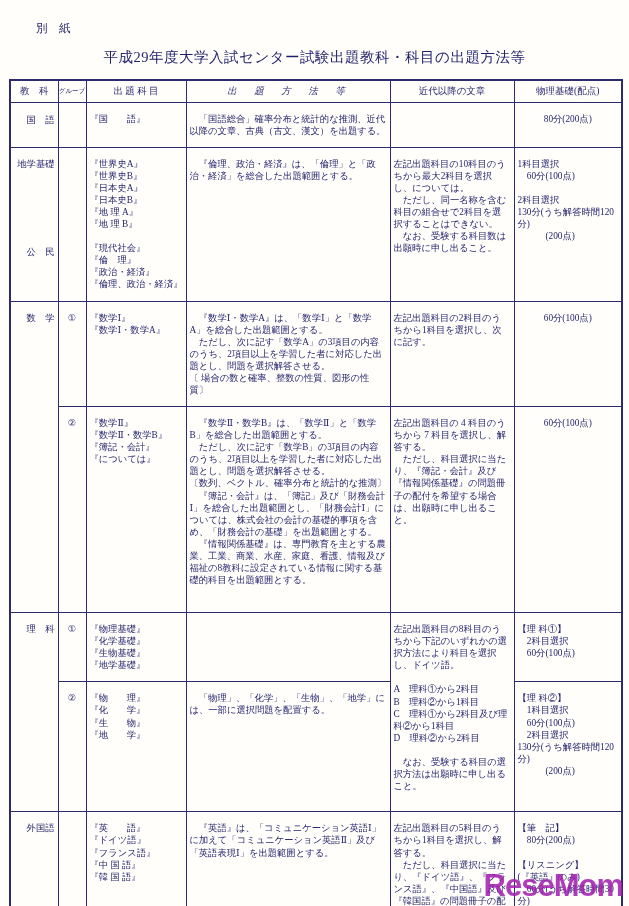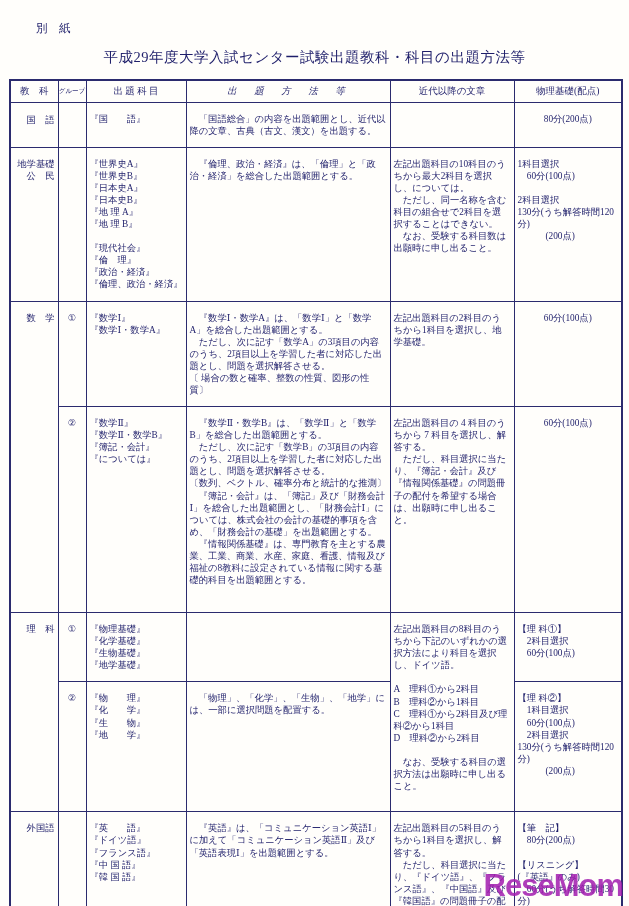--- a/index.html
+++ b/index.html
@@ -48,29 +48,29 @@
         <th>出 題 科 目</th>
         <th class="mh">出　題　方　法　等</th>
         <th>近代以降の文章</th>
         <th>物理基礎(配点)</th>
       </tr>
 
       <tr style="height:40px">
         <td class="subj" style="padding-top:11px">国　語</td>
         <td></td>
         <td class="pw">『国　　語』</td>
-        <td class="pw">　「国語総合」の内容を出題範囲とし、近代以降の文章、古典（古文、漢文）を出題する。</td>
+        <td class="pw">　「国語総合」確率分布と統計的な推測、近代以降の文章、古典（古文、漢文）を出題する。</td>
         <td></td>
         <td class="pw tc">80分(200点)</td>
       </tr>
 
       <tr style="height:146px">
         <td class="subj">
           <div>地学基礎</div>
-          <div style="">公　民</div>
+          <div style="margin-top:76px">公　民</div>
         </td>
         <td></td>
         <td class="pw">『世界史A』
 『世界史B』
 『日本史A』
 『日本史B』
 『地 理 A』
 『地 理 B』
 
 『現代社会』
@@ -90,21 +90,21 @@
       </tr>
 
       <tr style="height:90px">
         <td class="subj" rowspan="2">数　学</td>
         <td class="grp db">①</td>
         <td class="pw db">『数学Ⅰ』
 『数学Ⅰ・数学A』</td>
         <td class="pw db">　『数学Ⅰ・数学A』は、「数学Ⅰ」と「数学A」を総合した出題範囲とする。
 　ただし、次に記す「数学A」の3項目の内容のうち、2項目以上を学習した者に対応した出題とし、問題を選択解答させる。
 〔 場合の数と確率、整数の性質、図形の性質〕</td>
-        <td class="pw db">左記出題科目の2科目のうちから1科目を選択し、地学基礎。</td>
+        <td class="pw db">左記出題科目の2科目のうちから1科目を選択し、次に記す。</td>
         <td class="pw tc db">60分(100点)</td>
       </tr>
 
       <tr style="height:206px">
         <td class="grp dt">②</td>
         <td class="pw dt">『数学Ⅱ』
 『数学Ⅱ・数学B』
 『簿記・会計』
 『については』</td>
         <td class="pw dt">　『数学Ⅱ・数学B』は、「数学Ⅱ」と「数学B」を総合した出題範囲とする。

